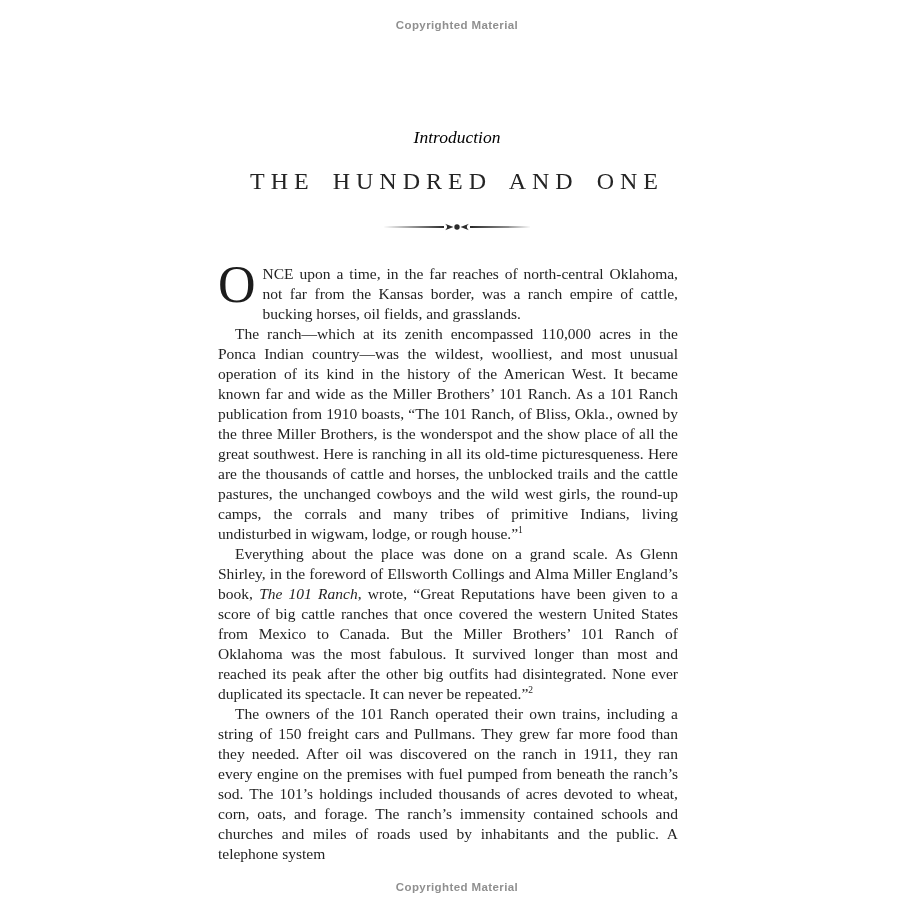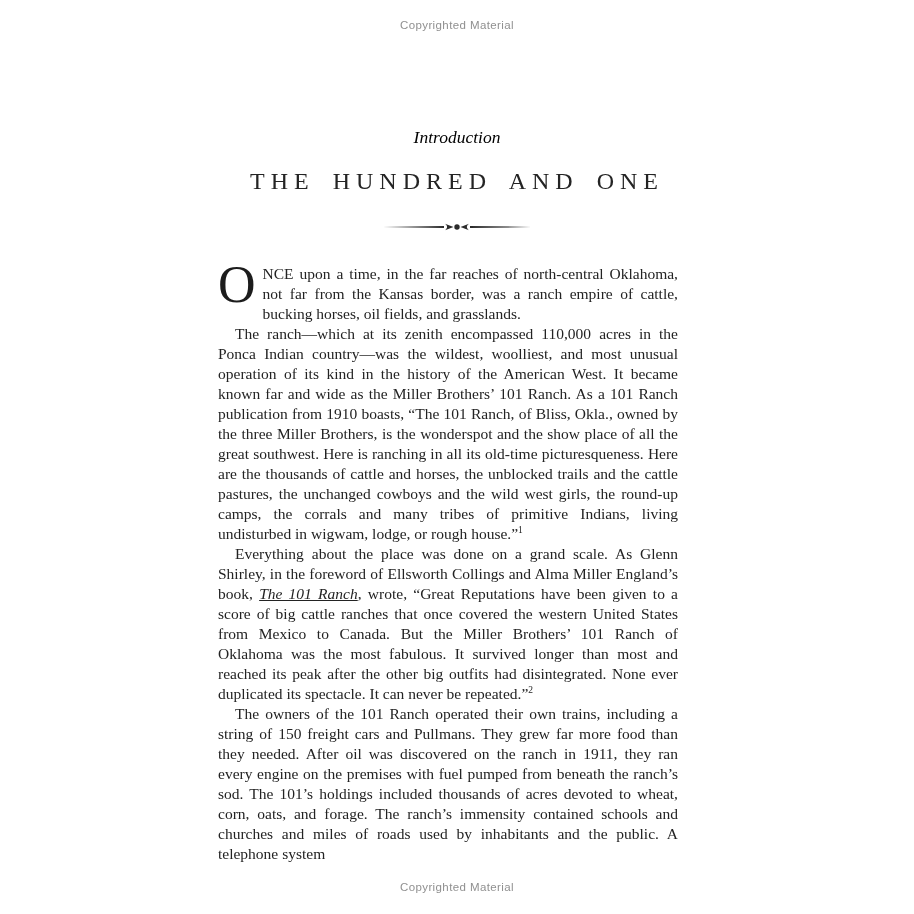--- a/index.html
+++ b/index.html
@@ -12,21 +12,21 @@
     font-family: "Liberation Serif", serif;
     color: #222222;
   }
   .copyright {
     position: absolute;
     left: 0;
     width: 100%;
     text-align: center;
     font-family: "Liberation Sans", sans-serif;
     font-size: 11.5px;
-    font-weight: normal;
+    font-weight: bold;
     letter-spacing: 0.4px;
     color: #909090;
   }
   .copyright.top { top: 19px; }
   .copyright.bottom { top: 881px; }
 
   .chapter-label {
     position: absolute;
     top: 127px;
     left: 0;
@@ -78,21 +78,21 @@
     line-height: 40px;
     height: 40px;
     padding: 1px 7px 0 0;
     color: #1c1c1c;
   }
   sup.footnote-ref {
     font-size: 9.5px;
     line-height: 0;
     vertical-align: super;
   }
-  em.book-title { font-style: italic; text-decoration: underline; }
+  em.book-title { font-style: italic; }
 </style>
 </head>
 <body>
 
 <div class="copyright top">Copyrighted Material</div>
 
 <div class="chapter-label">Introduction</div>
 
 <div class="page-title">THE HUNDRED AND ONE</div>
 

